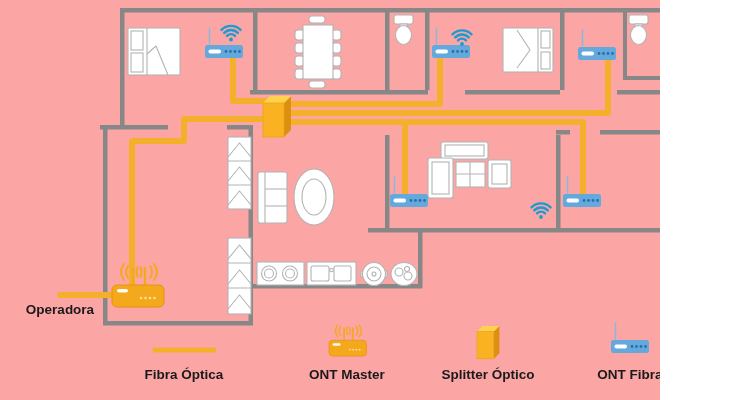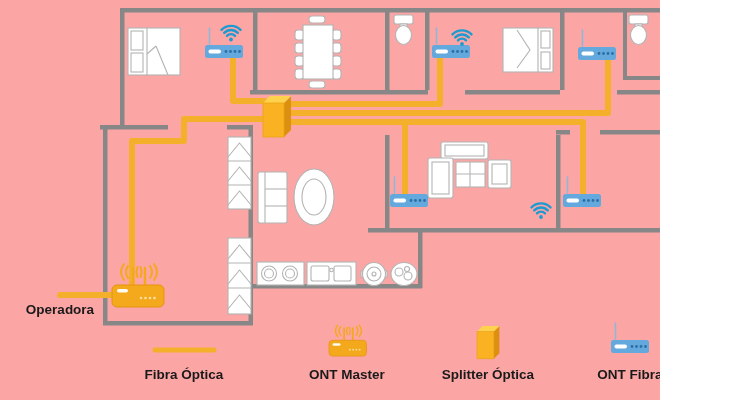--- a/index.html
+++ b/index.html
@@ -250,16 +250,16 @@
       <use href="#splitter" transform="translate(477,326) scale(0.8)"></use>
       <use href="#ont-slave" transform="translate(611,340)"></use>
     </g>
   </svg>
 
   <span class="lbl" style="left:20px;top:302px;width:80px;">Operadora</span>
 
   <div>
     <span class="lbl" style="left:124px;top:367px;width:120px;">Fibra Óptica</span>
     <span class="lbl" style="left:287px;top:367px;width:120px;">ONT Master</span>
-    <span class="lbl" style="left:428px;top:367px;width:120px;">Splitter Óptica</span>
+    <span class="lbl" style="left:428px;top:367px;width:120px;">Splitter Óptico</span>
     <span class="lbl" style="left:570px;top:367px;width:120px;">ONT Fibra</span>
   </div>
 </div>
 
 </body></html>

